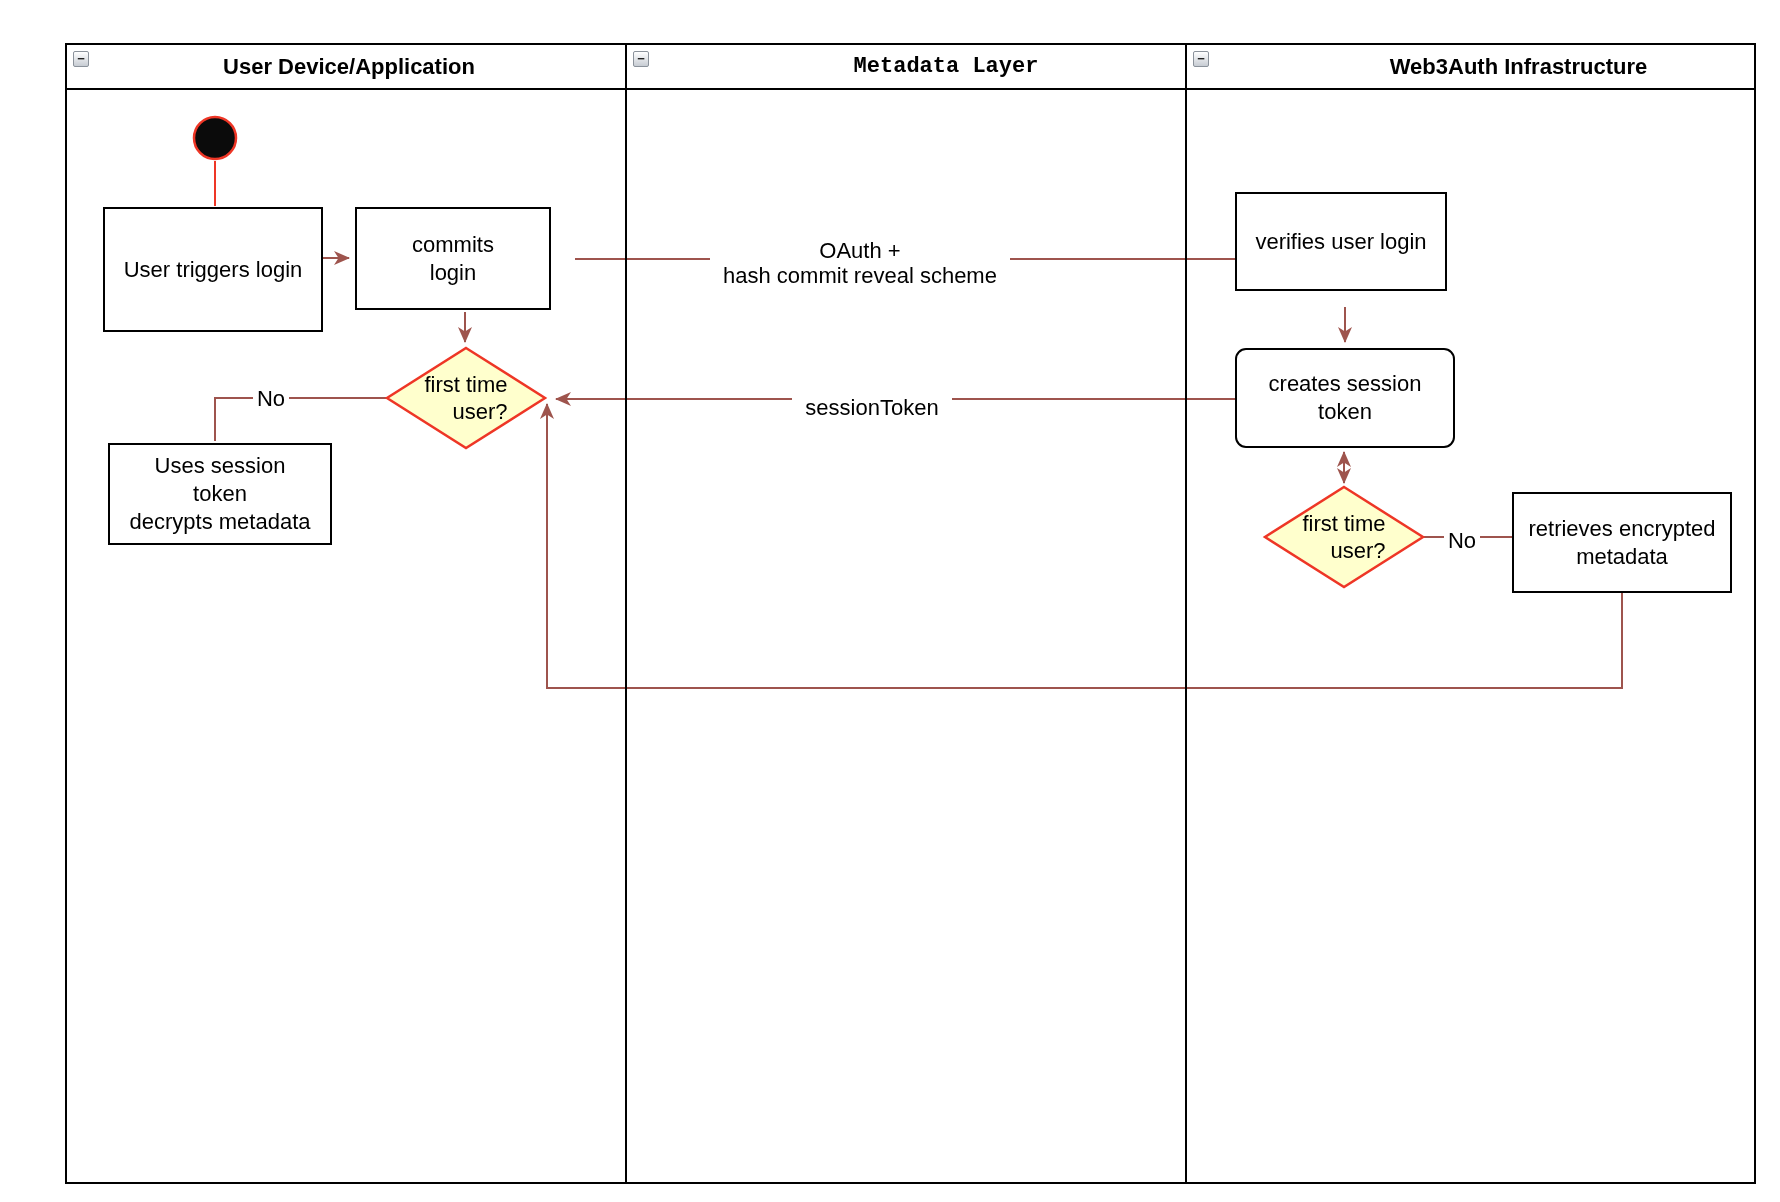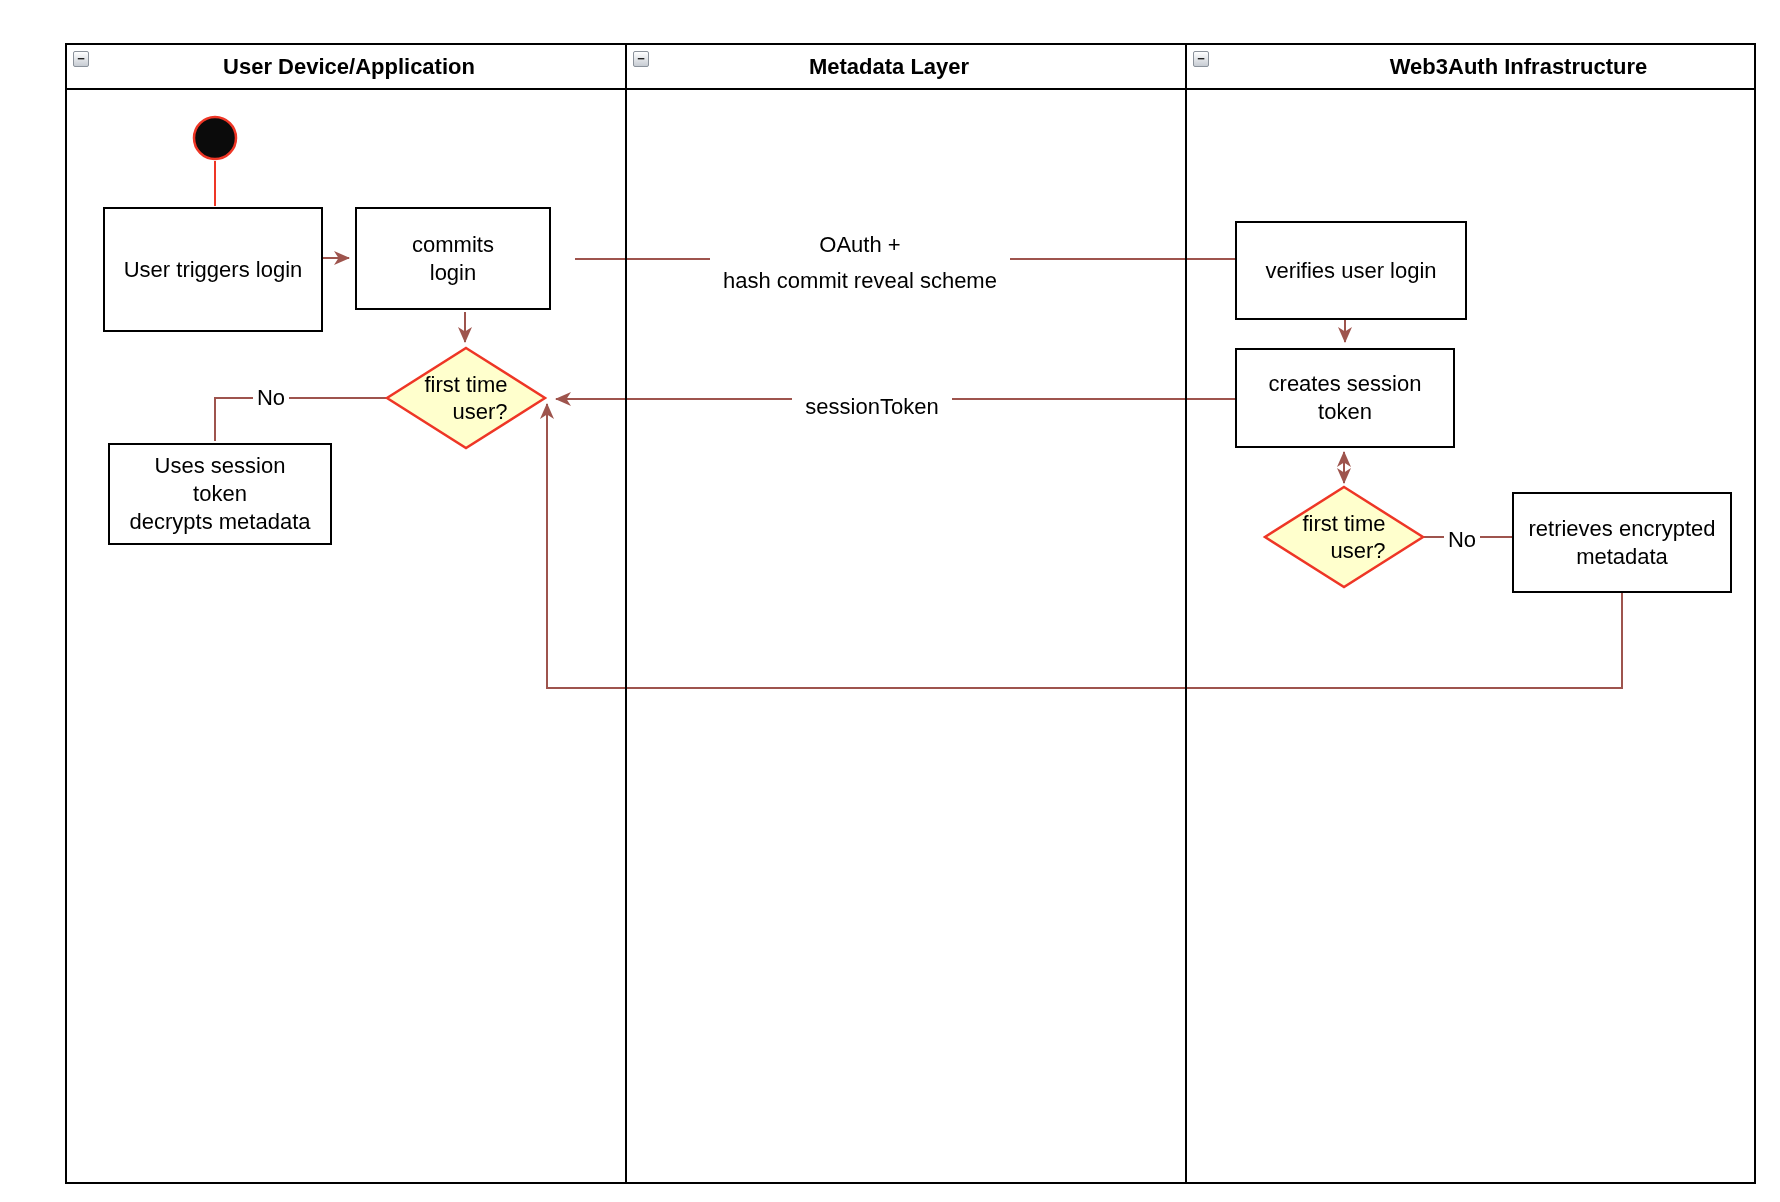--- a/index.html
+++ b/index.html
@@ -21,35 +21,35 @@
     font-size:13px;font-weight:bold;color:#222;z-index:4;line-height:14px;}
   
   .shapes{position:absolute;left:0;top:0;z-index:1;}
   
   .node{position:absolute;background:#fff;border:2px solid #000;box-sizing:border-box;
     display:flex;align-items:center;justify-content:center;text-align:center;
     font-size:22px;line-height:28px;white-space:pre-line;z-index:3;}
   .decision-text{position:absolute;display:flex;align-items:center;justify-content:center;
     text-align:right;font-size:22px;line-height:27px;white-space:pre-line;z-index:3;background:transparent;}
   .edge-label{position:absolute;background:#fff;display:flex;align-items:center;
-    justify-content:center;text-align:center;font-size:22px;line-height:36px;
+    justify-content:center;text-align:center;font-size:22px;line-height:25px;
     white-space:pre-line;z-index:3;}
 </style>
 </head>
 <body>
 
 <div class="canvas">
 
   <div class="frame"></div>
   <div class="hline"></div>
   <div class="vline" style="left:625px;"></div>
   <div class="vline" style="left:1185px;"></div>
 
   <div class="lane-header" style="left:65px;width:568px;">User Device/Application</div>
-  <div class="lane-header" style="left:589px;width:600px;">Metadata Layer</div>
+  <div class="lane-header" style="left:646px;width:600px;font-family:Liberation Mono, monospace;">Metadata Layer</div>
   <div class="lane-header" style="left:1185px;width:571px;padding-left:48px;">Web3Auth Infrastructure</div>
 
   <div class="collapse" style="left:73px;">−</div>
   <div class="collapse" style="left:633px;">−</div>
   <div class="collapse" style="left:1193px;">−</div>
 
   <svg class="shapes" width="1780" height="1202" viewBox="0 0 1780 1202">
     <defs>
       <marker id="arrow" markerUnits="userSpaceOnUse" markerWidth="18" markerHeight="16" refX="15" refY="7" orient="auto-start-reverse">
         <path d="M0,0 L16,7 L0,14 L4.5,7 Z" fill="#9e544d"></path>
@@ -72,22 +72,22 @@
     <polygon points="466,348 545,398 466,448 387,398" fill="#ffffcd" stroke="#ee3626" stroke-width="2.5"></polygon>
     <polygon points="1344,487 1423,537 1344,587 1265,537" fill="#ffffcd" stroke="#ee3626" stroke-width="2.5"></polygon>
   </svg>
 
   <div class="node" style="left:103px;top:207px;width:220px;height:125px;">User triggers login</div>
   <div class="node" style="left:355px;top:207px;width:196px;height:103px;">commits
 login</div>
   <div class="node" style="left:108px;top:443px;width:224px;height:102px;">Uses session
 token
 decrypts metadata</div>
-  <div class="node" style="left:1235px;top:221px;width:232px;height:99px;">verifies user login</div>
-  <div class="node" style="left:1235px;top:348px;width:220px;height:100px;">creates session
+  <div class="node" style="left:1235px;top:192px;width:212px;height:99px;">verifies user login</div>
+  <div class="node" style="left:1235px;top:348px;width:220px;height:100px;border-radius:11px;">creates session
 token</div>
   <div class="node" style="left:1512px;top:492px;width:220px;height:101px;text-align:center;">retrieves encrypted
 metadata</div>
 
   <div class="decision-text" style="left:386px;top:348px;width:160px;height:100px;">first time
 user?</div>
   <div class="decision-text" style="left:1264px;top:487px;width:160px;height:100px;">first time
 user?</div>
 
   <div class="edge-label" style="left:710px;top:236px;width:300px;height:54px;">OAuth +

